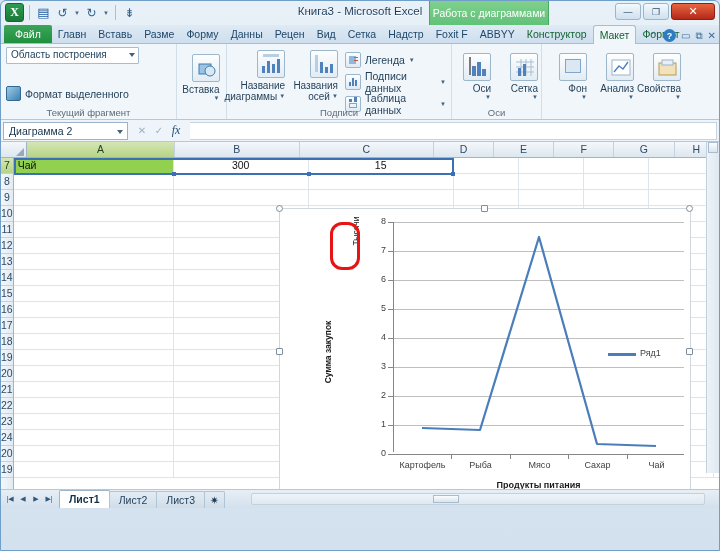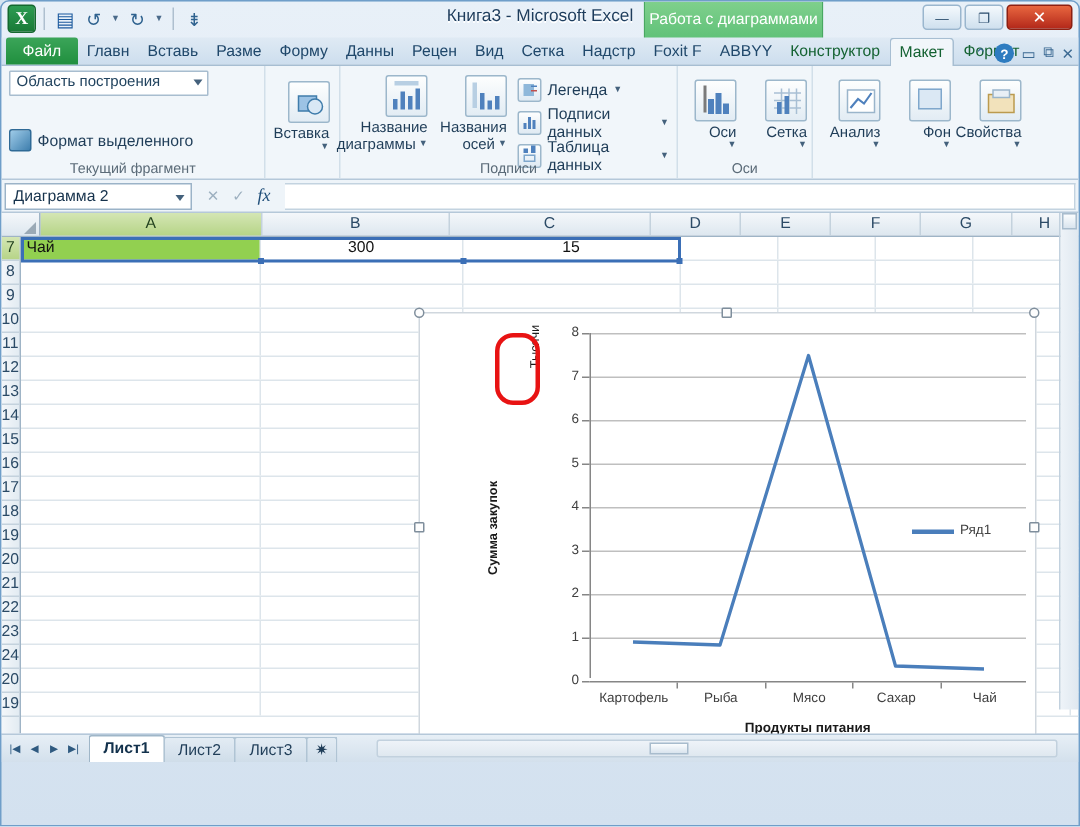--- a/index.html
+++ b/index.html
@@ -423,33 +423,33 @@
           <span class="tri">▼</span>
         </div>
       </div>
       <div class="glabel">Оси</div>
     </div>
 
     <div class="rgroup" style="width:140px">
       <div class="gbody" style="padding-top:5px;">
         <div class="bigbtn">
           <span class="ico32">
+            <span style="position:absolute;left:5px;top:5px;right:5px;bottom:7px;border:1px solid #7fa7cc;background:#dbe8f4;"></span>
+          </span>
+          <span>Фон</span>
+          <span class="tri">▼</span>
+        </div>
+        <div class="bigbtn">
+          <span class="ico32">
             <svg width="26" height="26" viewBox="0 0 26 26" style="position:absolute;left:1px;top:1px">
               <rect x="4" y="5" width="18" height="15" fill="#fff" stroke="#9ab5cb"></rect>
               <polyline points="6,17 11,11 15,14 20,7" fill="none" stroke="#4f81bd" stroke-width="1.4"></polyline>
             </svg>
           </span>
           <span>Анализ</span>
-          <span class="tri">▼</span>
-        </div>
-        <div class="bigbtn">
-          <span class="ico32">
-            <span style="position:absolute;left:5px;top:5px;right:5px;bottom:7px;border:1px solid #7fa7cc;background:#dbe8f4;"></span>
-          </span>
-          <span>Фон</span>
           <span class="tri">▼</span>
         </div>
         <div class="bigbtn">
           <span class="ico32">
             <svg width="26" height="26" viewBox="0 0 26 26" style="position:absolute;left:1px;top:1px">
               <rect x="4" y="8" width="17" height="12" fill="#f2e2bb" stroke="#bb9a4e"></rect>
               <rect x="7" y="5" width="11" height="5" fill="#e8eff6" stroke="#9ab5cb"></rect>
             </svg>
           </span>
           <span>Свойства</span>

